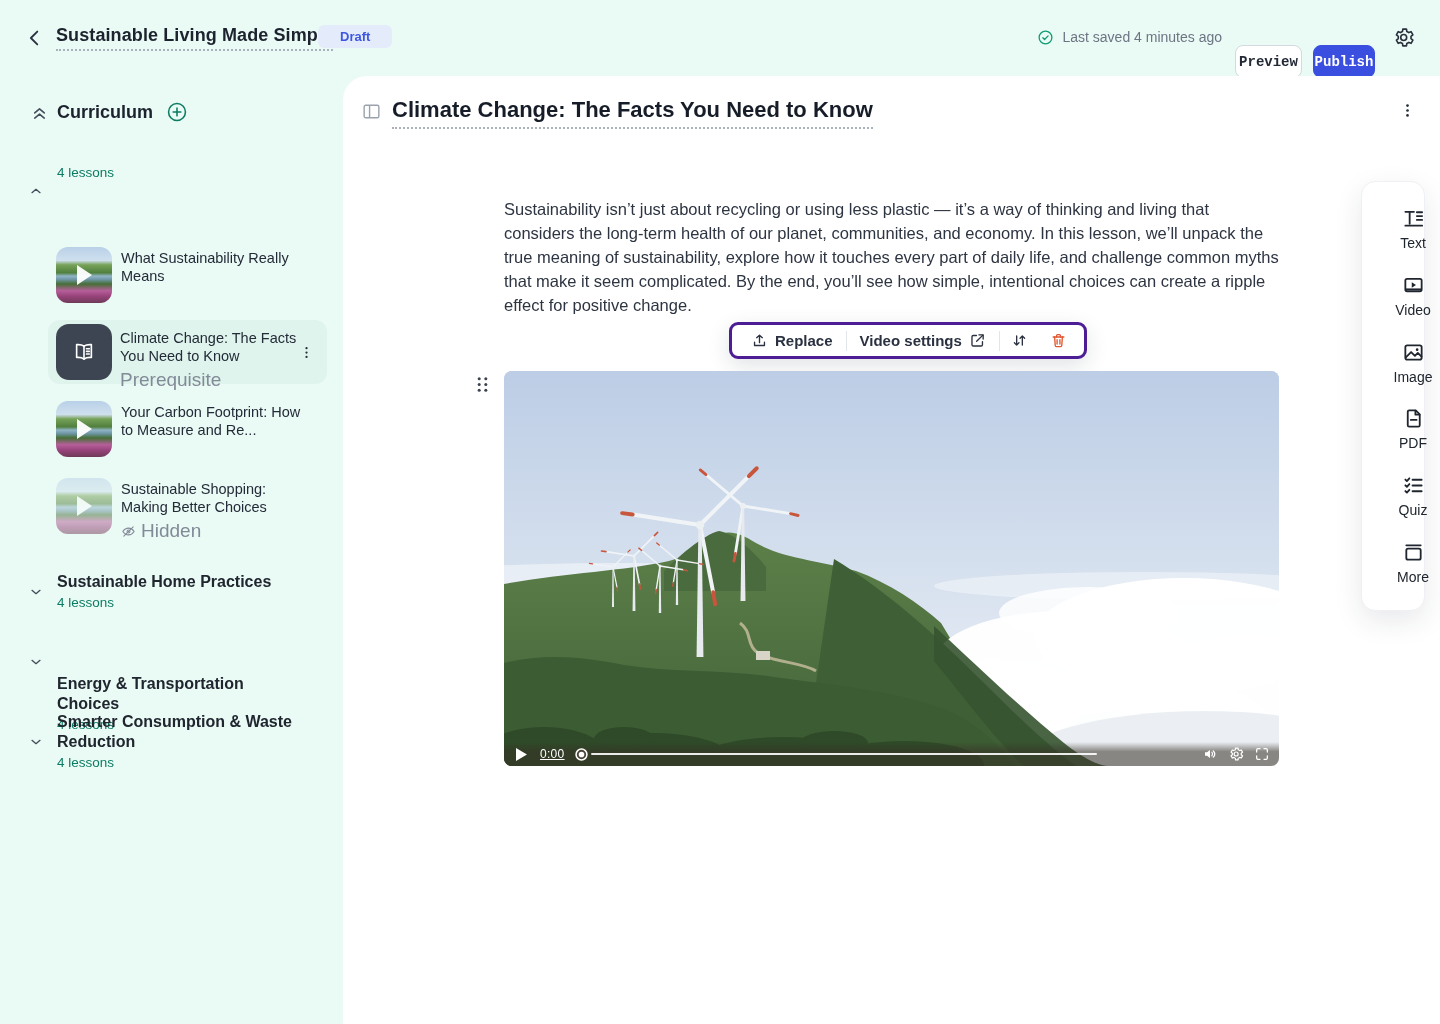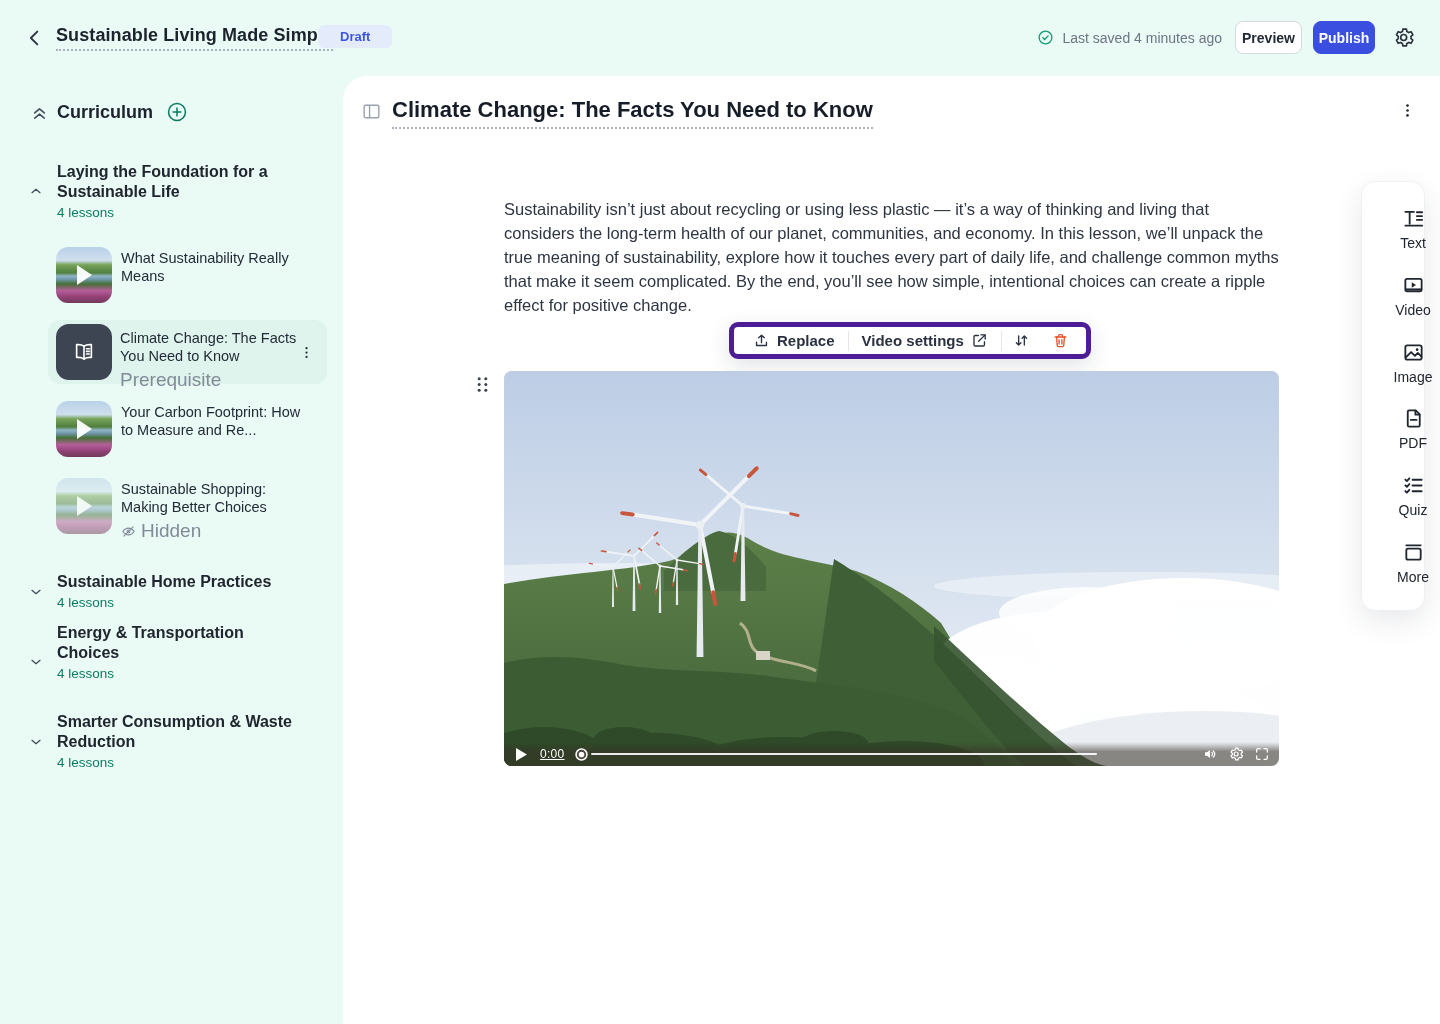--- a/index.html
+++ b/index.html
@@ -10,24 +10,24 @@
   }
   svg { display:block; }
 
   
   .header { position:absolute; top:0; left:0; width:1440px; height:76px; display:flex; align-items:center; }
   .back-btn { position:absolute; left:24px; top:27px; width:22px; height:22px; color:#2a3140; cursor:pointer; background:none; border:none; }
   .course-title { position:absolute; left:56px; top:25px; font-size:18px; font-weight:700; color:#1c222e;
     border-bottom:2px dotted #aab1bb; padding-bottom:3px; letter-spacing:.1px; }
   .draft-badge { position:absolute; left:318px; top:25px; background:#e4ecfb; color:#3f57e2;
     font-size:13px; font-weight:600; padding:4px 22px; border-radius:6px; }
-  .saved-group { position:absolute; right:218px; top:29px; display:flex; align-items:center; gap:8px; }
+  .saved-group { position:absolute; right:218px; top:29px; display:flex; gap:8px; }
   .saved-check { color:#0f9b74; width:17px; height:17px; }
   .saved-text { font-size:14px; color:#6d7584; }
-  .btn { font-family:Liberation Sans, sans-serif; font-size:14px; font-weight:600; border-radius:8px; cursor:pointer; height:33px; }
+  .btn { font-family:Liberation Mono, monospace; font-size:14px; font-weight:600; border-radius:8px; cursor:pointer; height:33px;margin-top:24px; }
   .btn-preview { position:absolute; right:138px; top:21px; width:67px; background:#fff; border:1px solid #d4d9e0; color:#232a36; }
   .btn-publish { position:absolute; right:65px; top:21px; width:62px; background:#3a4fe0; border:1px solid #3a4fe0; color:#fff; }
   .gear-btn { position:absolute; right:25px; top:26px; width:23px; height:23px; color:#2a313d; background:none; border:none; cursor:pointer; }
 
   
   .sidebar { position:absolute; top:76px; left:0; width:343px; height:948px; }
   .curriculum-row { position:absolute; top:25px; left:30px; display:flex; align-items:center; gap:7px; }
   .collapse-all { width:19px; height:19px; color:#434c5a; cursor:pointer; }
   .curriculum-title { font-size:18px; font-weight:700; color:#1c222e; margin-left:1px; }
   .add-btn { width:22px; height:22px; color:#0c7c62; cursor:pointer; margin-left:6px; }
@@ -56,21 +56,21 @@
   
   .main-card { position:absolute; top:76px; left:343px; width:1097px; height:948px; background:#fff;
     border-top-left-radius:24px; }
   .panel-icon { position:absolute; left:19px; top:27px; width:19px; height:17px; color:#9aa2ad; cursor:pointer; }
   .lesson-heading { position:absolute; left:49px; top:21px; font-size:22px; font-weight:700; color:#171d28;
     border-bottom:2px dotted #aab1bb; padding-bottom:4px; }
   .heading-kebab { position:absolute; left:1056px; top:26px; width:17px; height:17px; color:#262d39; cursor:pointer; background:none; border:none; }
   .intro-para { position:absolute; left:161px; top:121px; width:775px; font-size:16.5px; line-height:24px; color:#2e3542; }
 
   
-  .vid-toolbar { position:absolute; left:386px; top:246px; height:37px; background:#fff; border:5px solid #4c1d95;
+  .vid-toolbar { position:absolute; left:386px; top:246px; height:37px; background:#fff; border:3px solid #4c1d95;
     border-radius:9px; box-shadow:0 7px 22px rgba(25,35,55,.13); display:flex; align-items:center; padding:0 6px; }
   .vt-btn { display:flex; align-items:center; gap:7px; padding:0 13px; height:100%; font-size:15px; font-weight:600; color:#2a3140; cursor:pointer; background:none; border:none; font-family:inherit; }
   .vt-icon { width:17px; height:17px; color:#2a3140; }
   .vt-div { width:1px; height:20px; background:#e2e5ea; }
   .vt-iconbtn { padding:0 11px; height:100%; display:flex; align-items:center; cursor:pointer; background:none; border:none; }
   .trash { color:#df5730; }
 
   .drag-handle { position:absolute; left:133px; top:300px; width:13px; height:17px; color:#3c434e; cursor:grab; }
 
   
@@ -130,21 +130,20 @@
     <svg class="add-btn" viewBox="0 0 24 24" fill="none" stroke="currentColor" stroke-width="1.7" stroke-linecap="round">
       <circle cx="12" cy="12" r="9.2"></circle>
         <path d="M12 7.8v8.4M7.8 12h8.4"></path>
     </svg>
   </div>
 
   <svg class="section-chevron" style="top:107px" viewBox="0 0 24 24" fill="none" stroke="currentColor" stroke-width="2" stroke-linecap="round" stroke-linejoin="round">
       <path d="M6 14.5l6-5 6 5"></path>
     </svg>
   <div class="section-head" style="top:86px">
-    <div class="section-title">Laying the Foundation for a Sustainable Life</div>
     <div class="section-meta">4 lessons</div>
   </div>
 
   <div class="lesson-row" style="top:171px">
     <div class="thumb">
         <div class="play-tri"></div>
       </div>
     <div class="lesson-text">
       <div class="lesson-title">What Sustainability Really Means</div>
     </div>
@@ -199,21 +198,21 @@
       <path d="M6 9.5l6 5 6-5"></path>
     </svg>
   <div class="section-head" style="top:496px">
     <div class="section-title">Sustainable Home Practices</div>
     <div class="section-meta">4 lessons</div>
   </div>
 
   <svg class="section-chevron" style="top:578px" viewBox="0 0 24 24" fill="none" stroke="currentColor" stroke-width="2" stroke-linecap="round" stroke-linejoin="round">
       <path d="M6 9.5l6 5 6-5"></path>
     </svg>
-  <div class="section-head" style="top:547px">
+  <div class="section-head" style="top:598px">
     <div class="section-title">Energy &amp; Transportation Choices</div>
     <div class="section-meta">4 lessons</div>
   </div>
 
   <svg class="section-chevron" style="top:658px" viewBox="0 0 24 24" fill="none" stroke="currentColor" stroke-width="2" stroke-linecap="round" stroke-linejoin="round">
       <path d="M6 9.5l6 5 6-5"></path>
     </svg>
   <div class="section-head" style="top:636px">
     <div class="section-title">Smarter Consumption &amp; Waste Reduction</div>
     <div class="section-meta">4 lessons</div>

